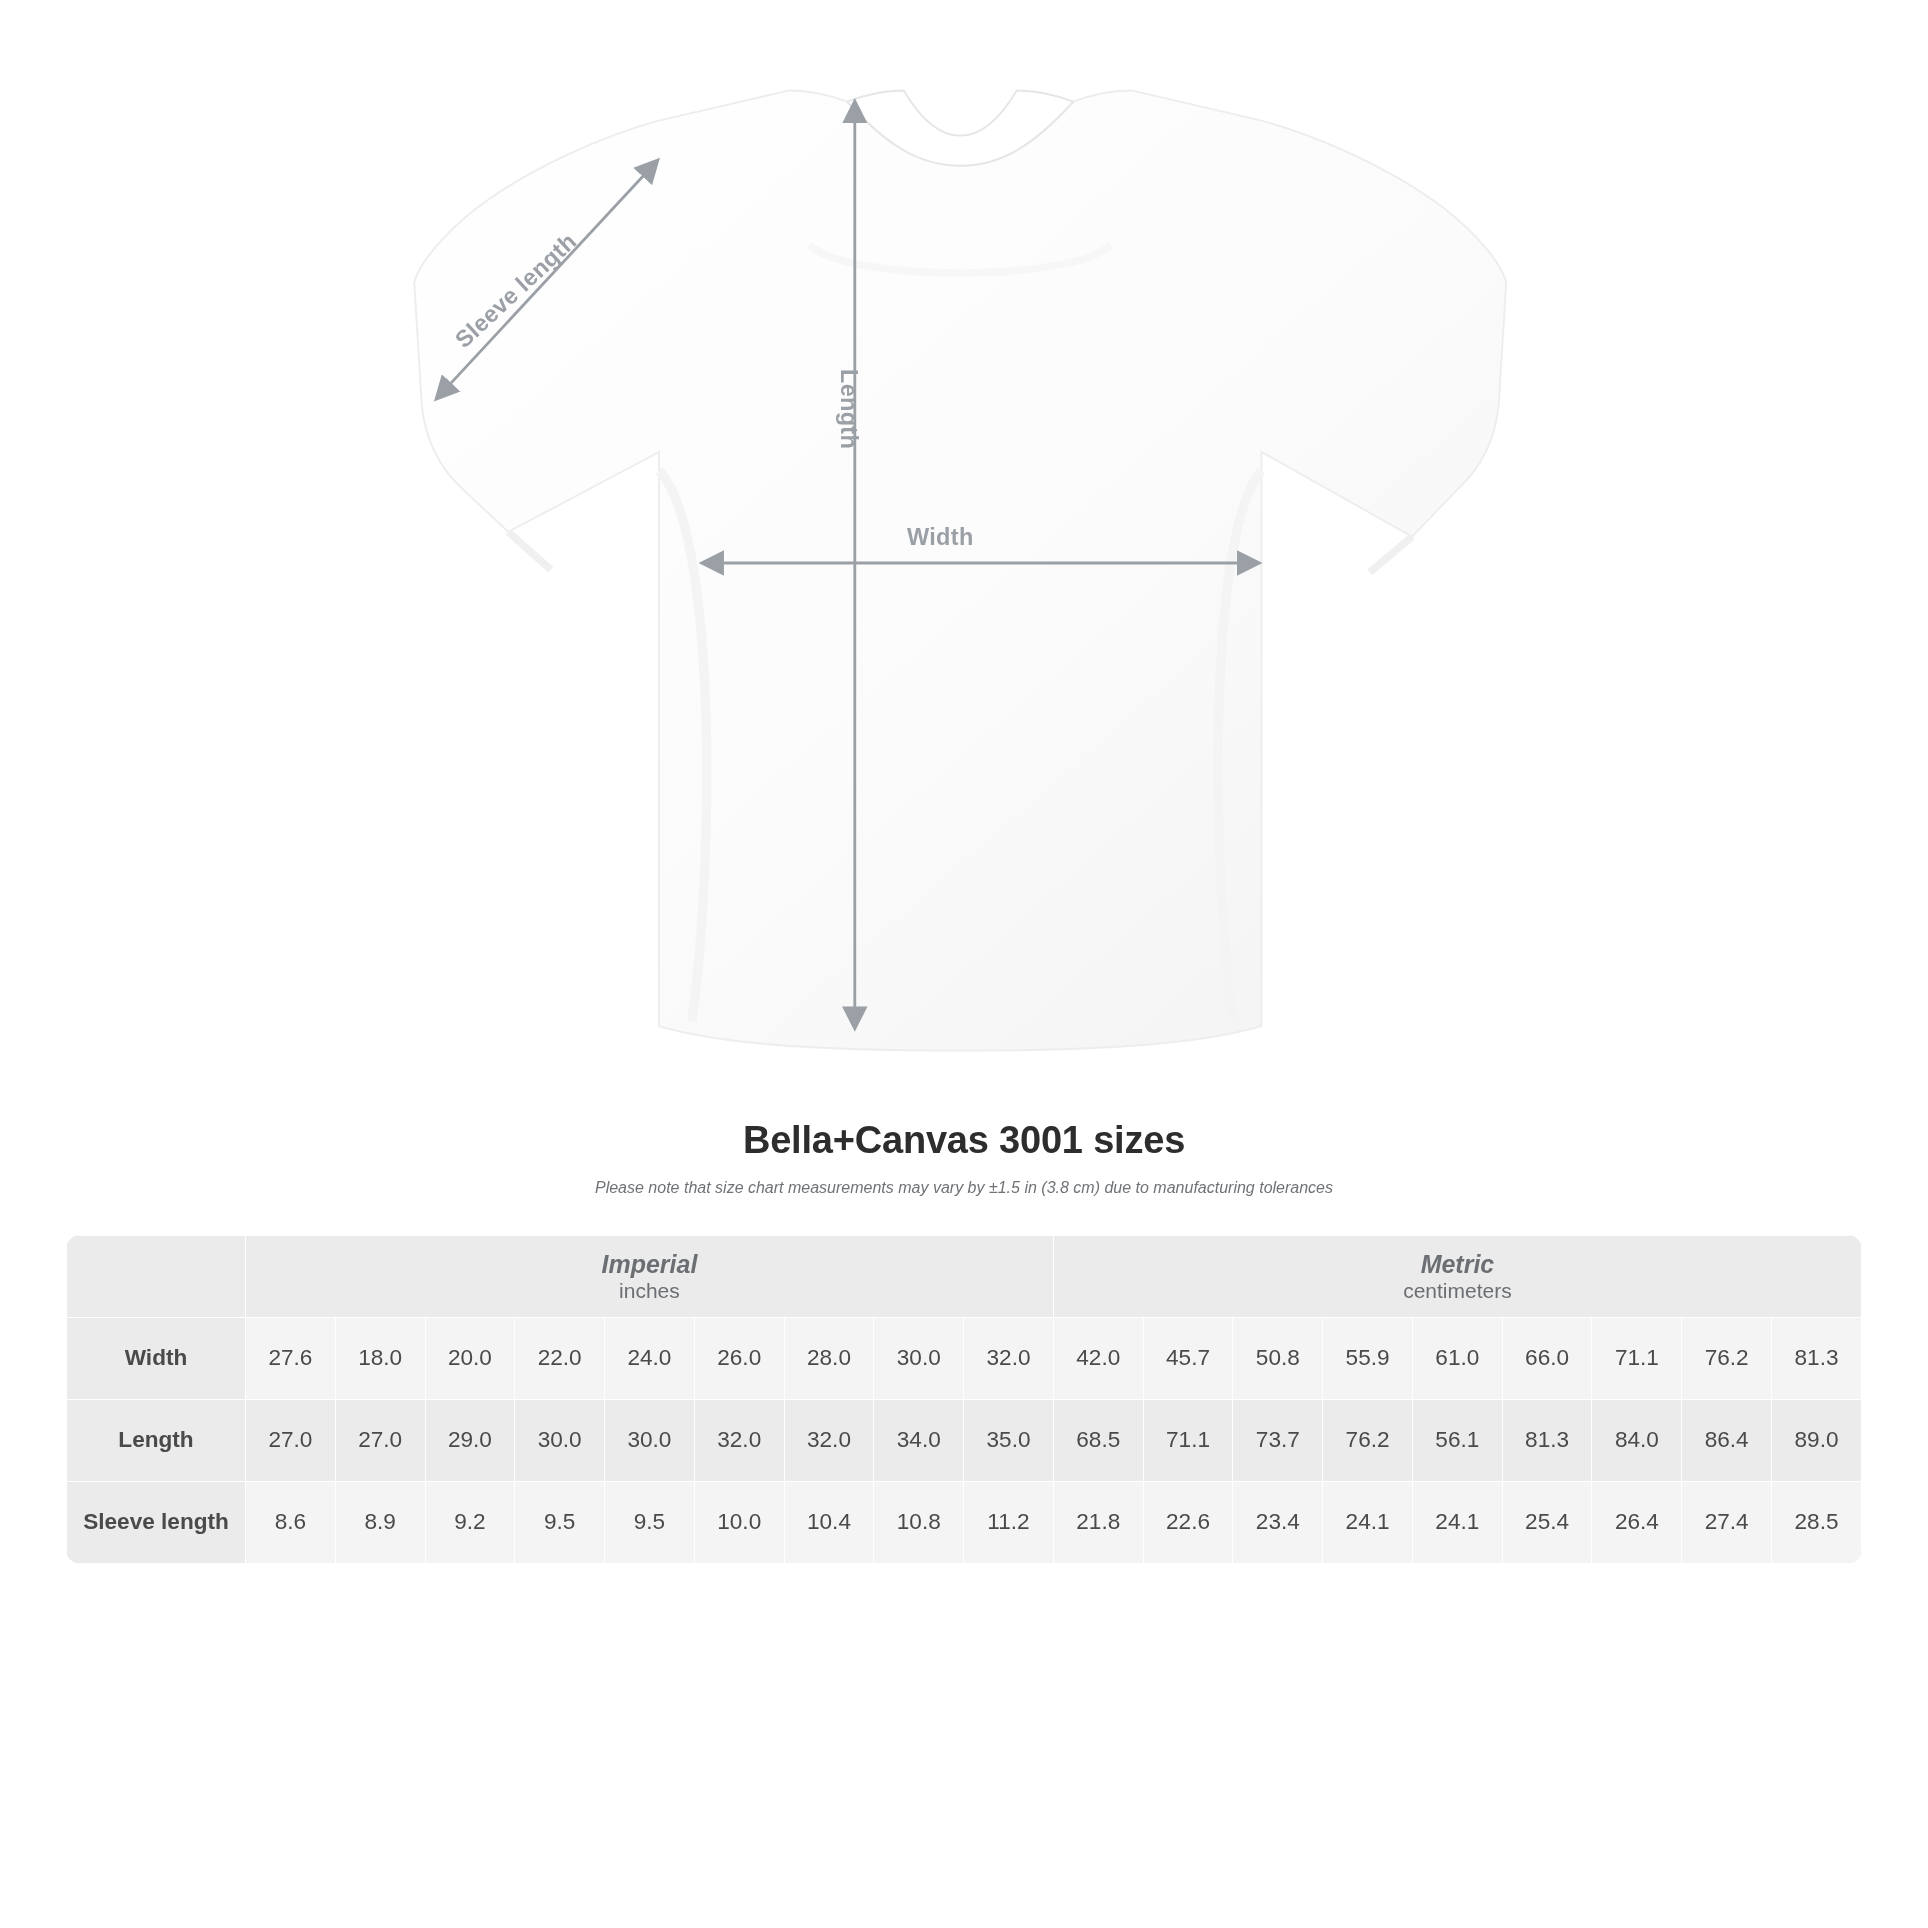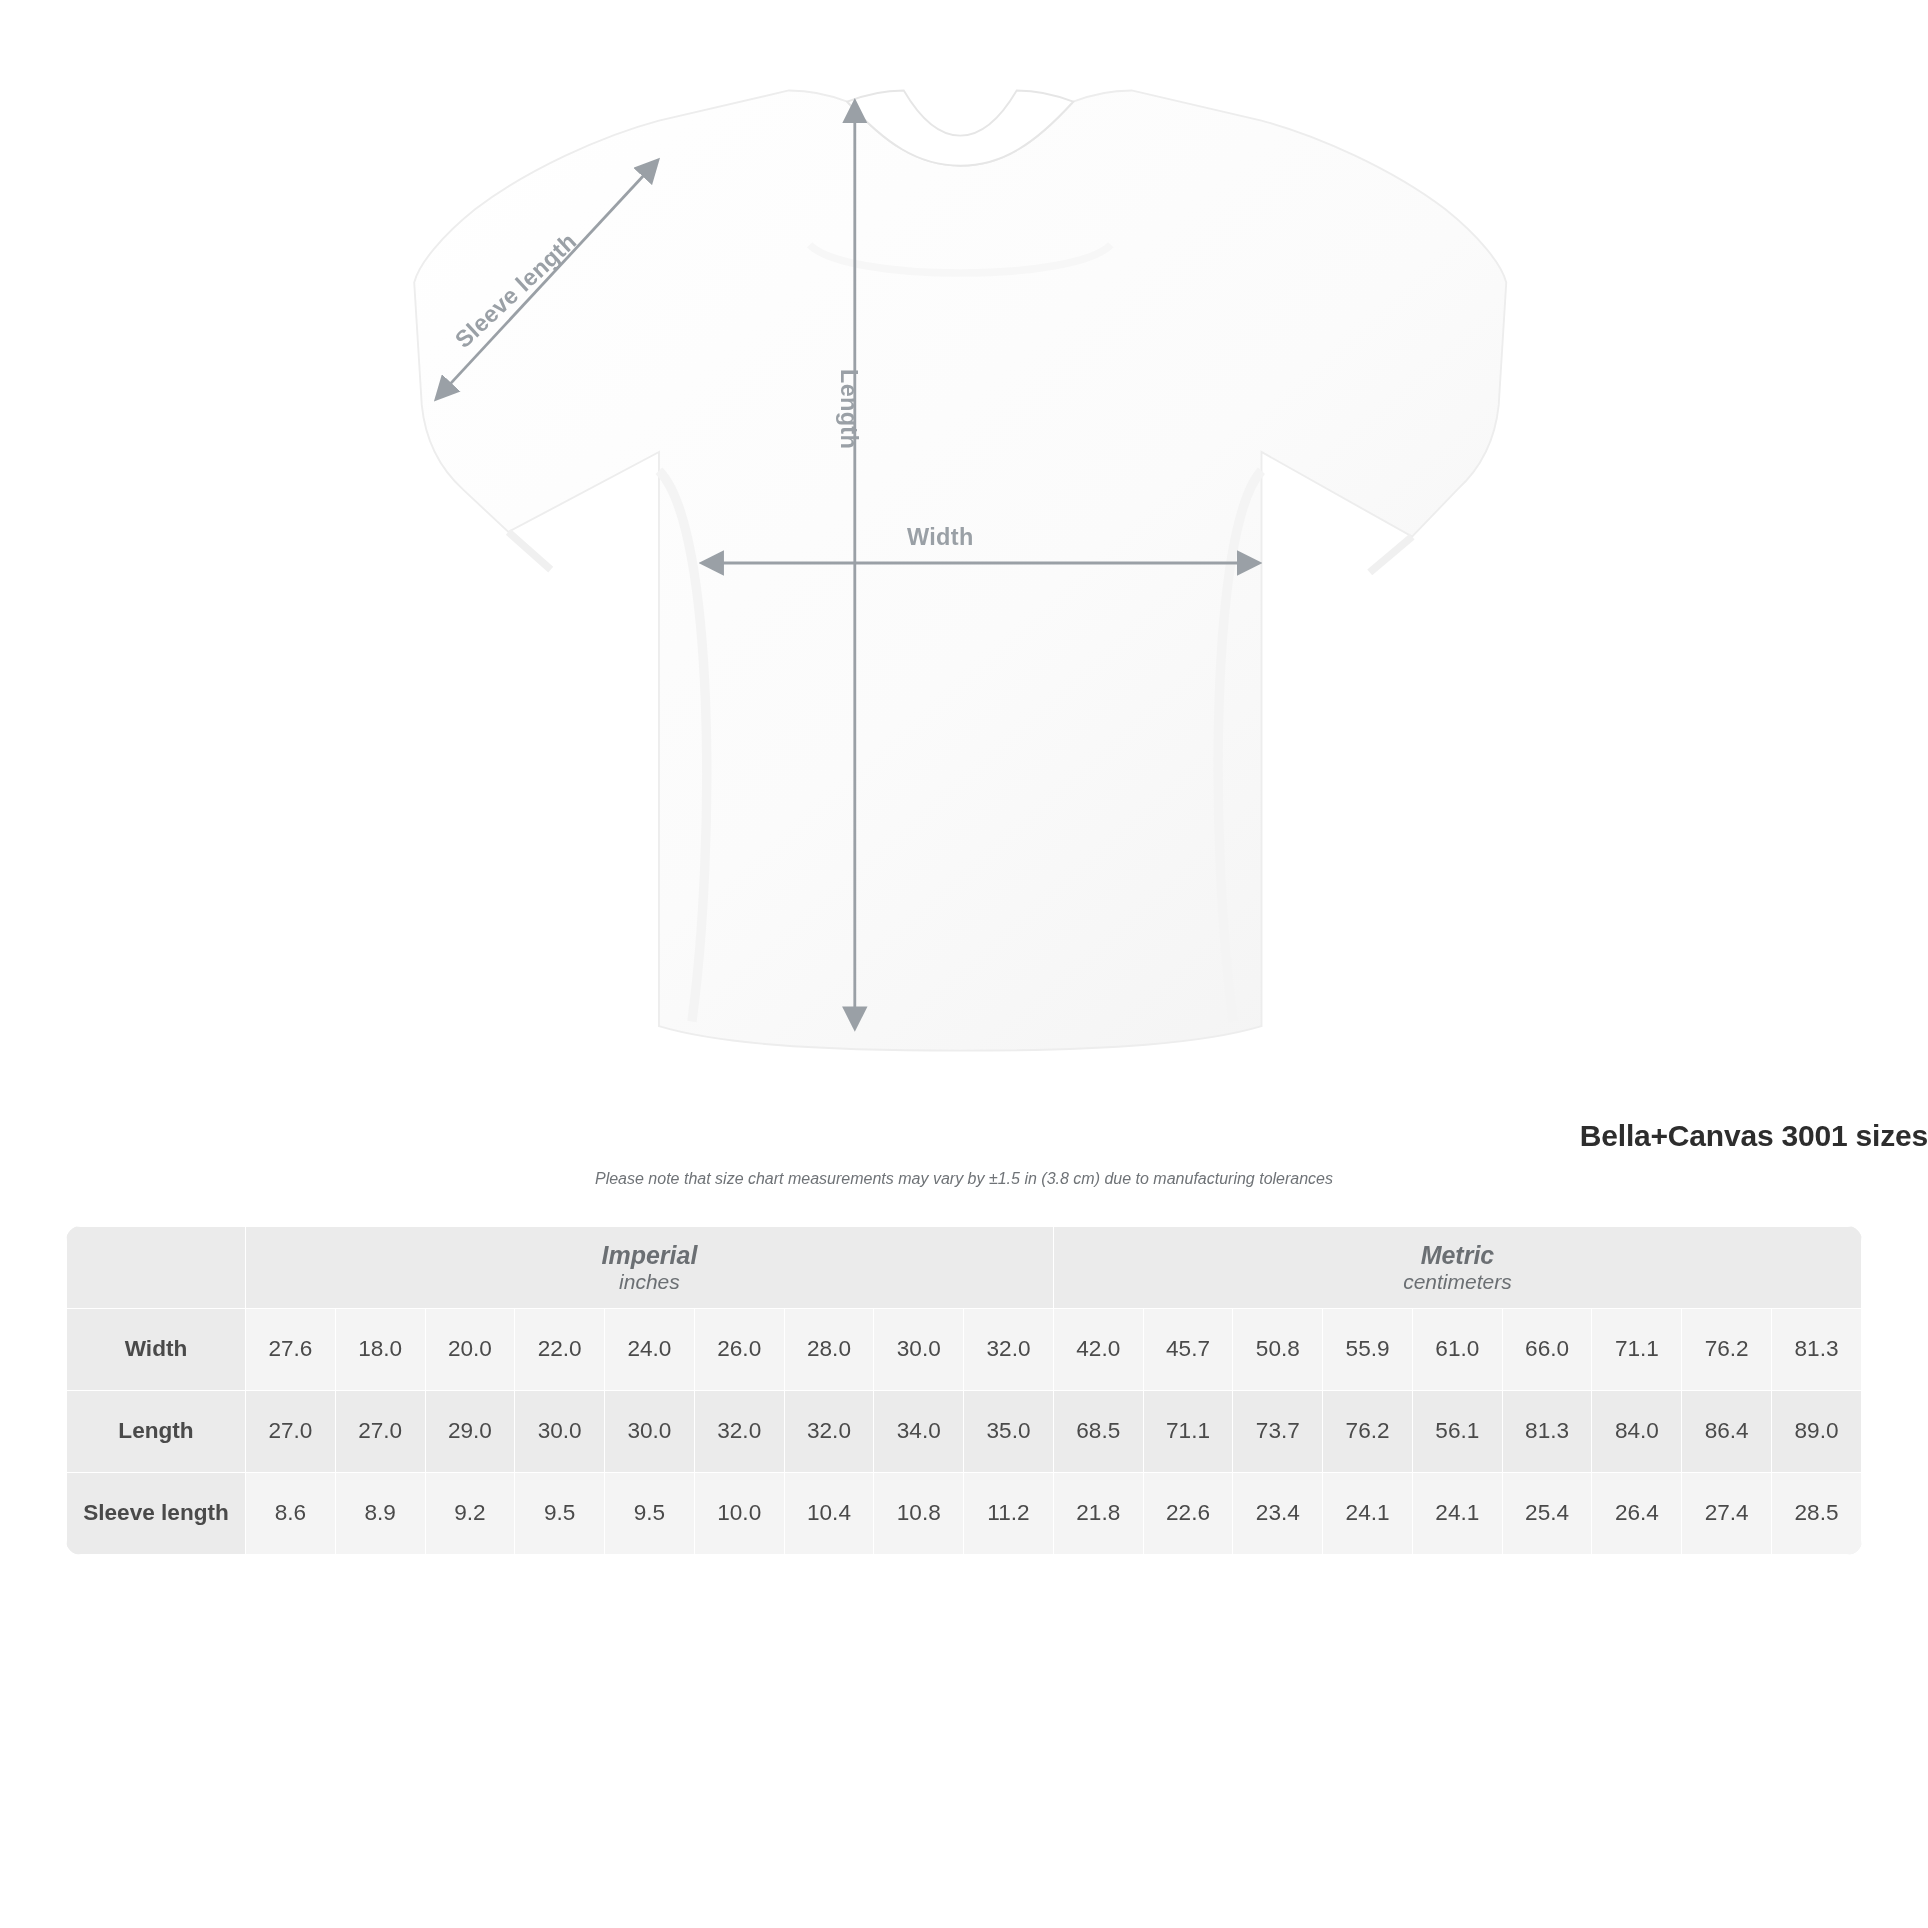--- a/index.html
+++ b/index.html
@@ -55,25 +55,24 @@
     transform: rotate(-43deg);
     transform-origin: left top;
   }
 
   
   .title-block {
     text-align: center;
     margin-top: 7.5px;
   }
   .chart-title {
-    font-size: 30px;
+    font-size: 38px;
     font-weight: bold;
     color: #2d2d2d;
     letter-spacing: -0.2px;
-    text-align: right;
   }
   .chart-note {
     margin-top: 17px;
     font-size: 16px;
     font-style: italic;
     color: #6f7377;
   }
 
   
   .table-wrap {
@@ -102,21 +101,20 @@
     height: 151px;
   }
   .unit-name {
     font-size: 25px;
     font-style: italic;
     font-weight: bold;
     color: #6b6f73;
   }
   .unit-sub {
     font-size: 21px;
-    font-style: italic;
     color: #6b6f73;
     margin-top: 0;
   }
   .col-first {
     width: 169px;
     font-weight: bold;
     color: #4a4a4a;
     background: #ebebeb;
     font-size: 23.5px;
   }

